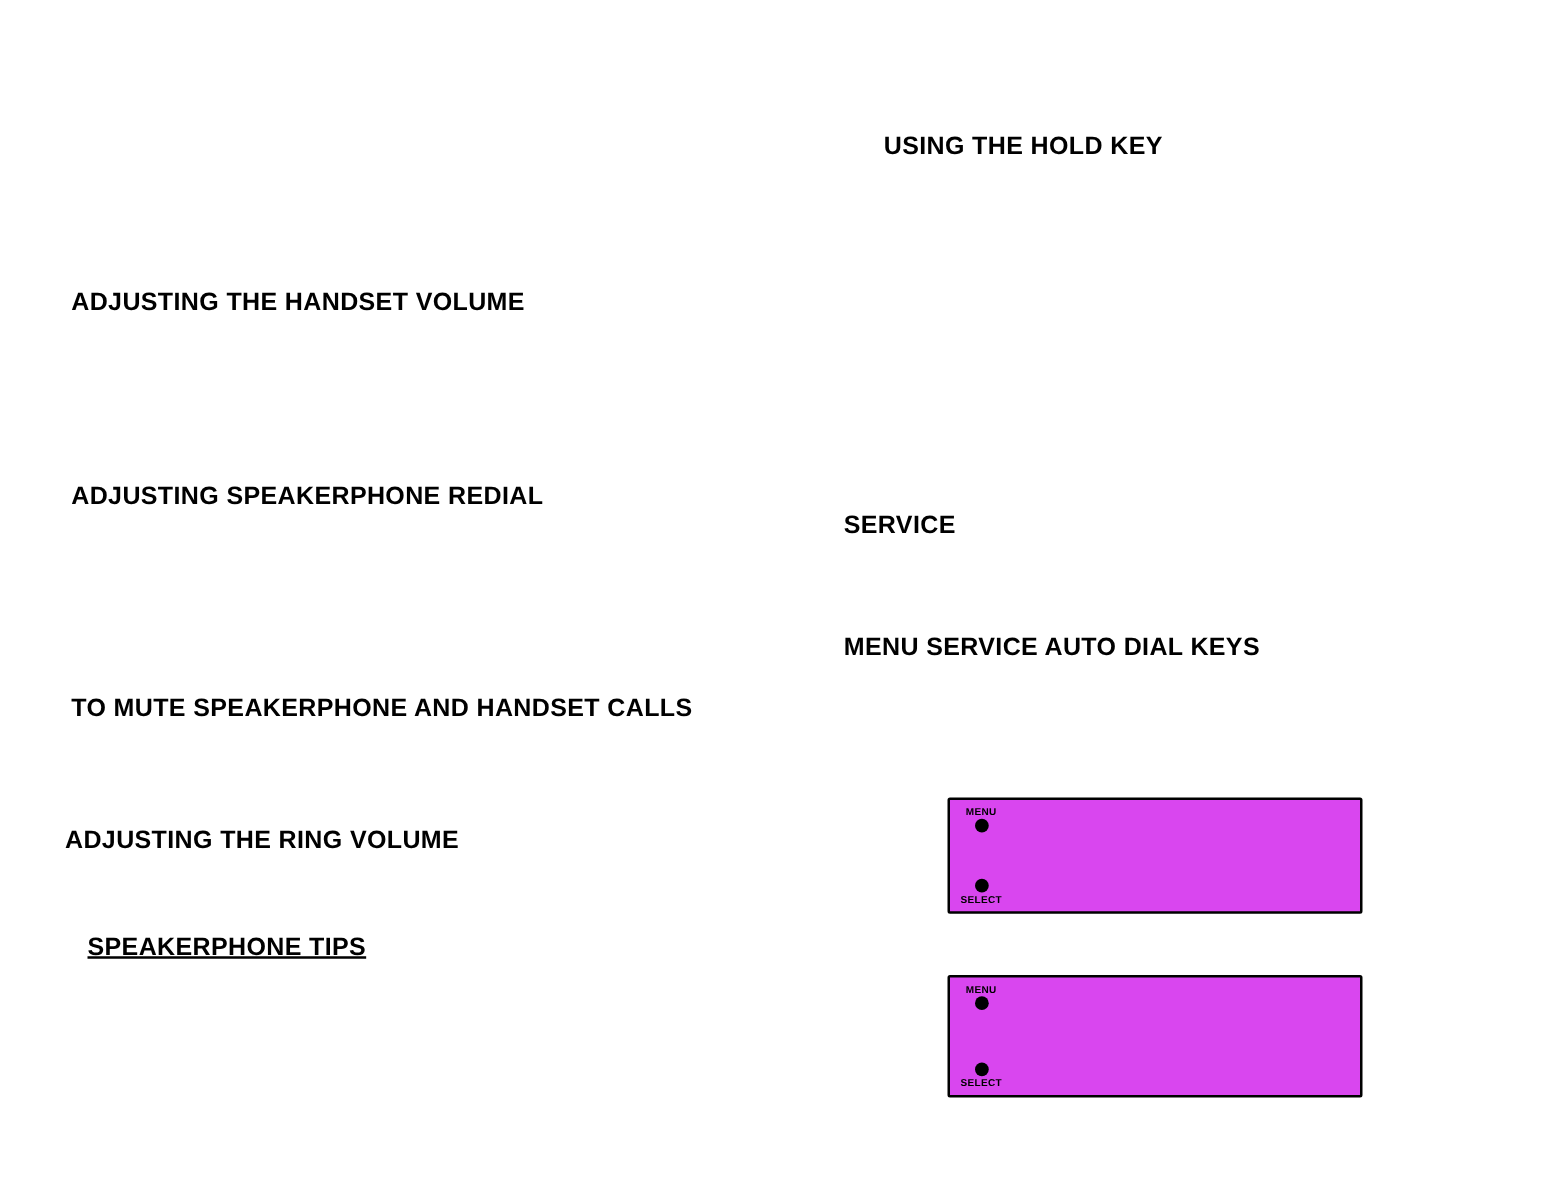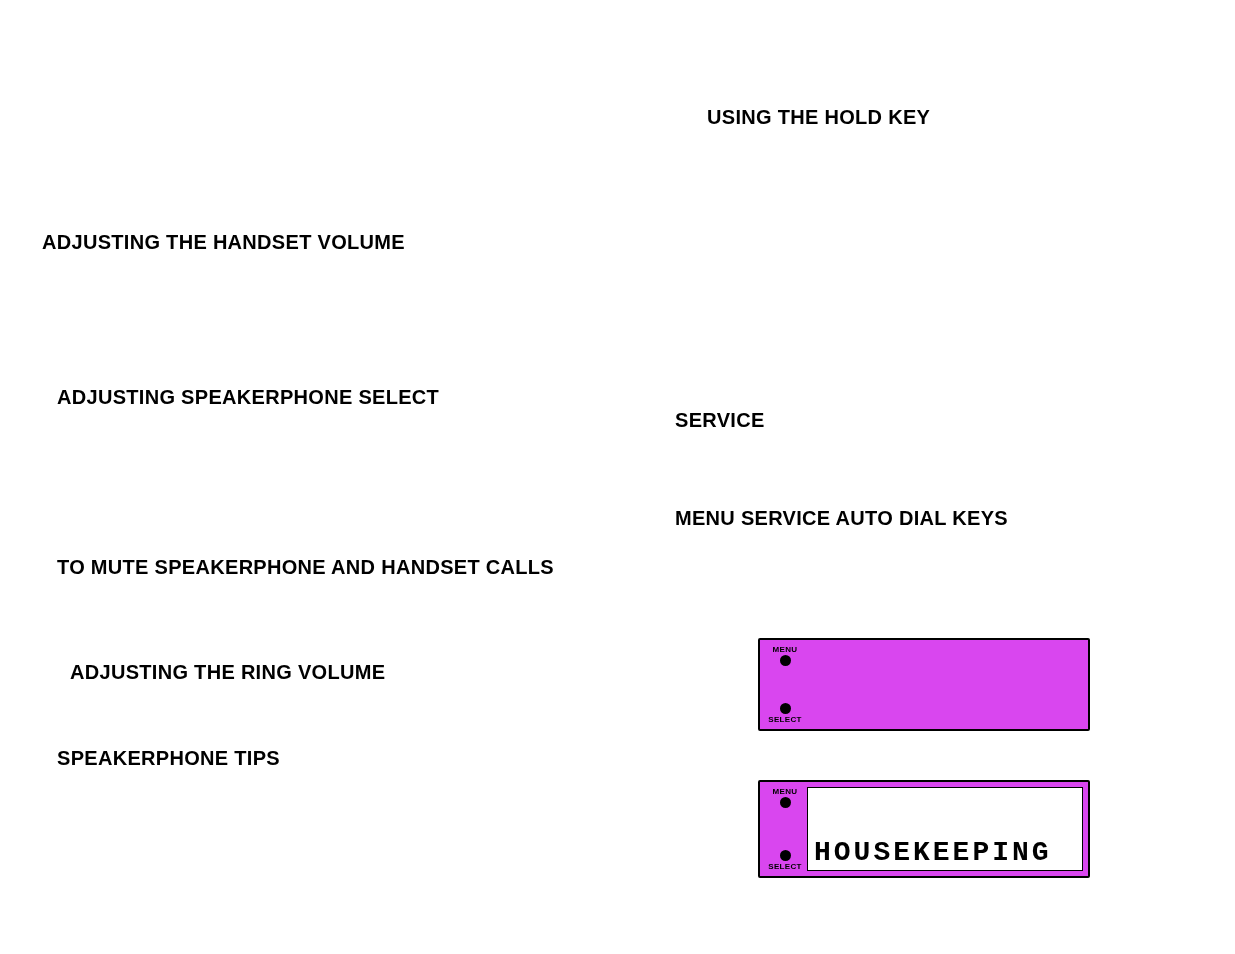--- a/index.html
+++ b/index.html
@@ -87,25 +87,25 @@
       font-family: 'Courier New', monospace;
       font-size: 28px;
       font-weight: bold;
       letter-spacing: 3px;
       color: #000;
     }
   </style>
 </head>
 <body>
 
-<div class="heading" style="left:42px; top:231px;">ADJUSTING THE HANDSET VOLUME</div>
-<div class="heading" style="left:57px; top:386px;">ADJUSTING SPEAKERPHONE SELECT</div>
+<div class="heading" style="left:57px; top:231px;">ADJUSTING THE HANDSET VOLUME</div>
+<div class="heading" style="left:57px; top:386px;">ADJUSTING SPEAKERPHONE REDIAL</div>
 <div class="heading" style="left:57px; top:536px;margin-top:20px;">TO MUTE SPEAKERPHONE AND HANDSET CALLS</div>
-<div class="heading" style="left:70px; top:661px;">ADJUSTING THE RING VOLUME</div>
-<div class="heading" style="left:57px; top:747px;">SPEAKERPHONE TIPS</div>
+<div class="heading" style="left:52px; top:661px;">ADJUSTING THE RING VOLUME</div>
+<div class="heading" style="left:70px; top:747px;text-decoration:underline;">SPEAKERPHONE TIPS</div>
 
 <div class="heading" style="left:707px; top:106px;">USING THE HOLD KEY</div>
 <div class="heading" style="left:675px; top:409px;">SERVICE</div>
 <div class="heading" style="left:675px; top:507px;">MENU SERVICE AUTO DIAL KEYS</div>
 
 <div class="lcd-panel" style="left:758px; top:638px; width:332px; height:93px;">
   <div class="lcd-labels">
     <div class="lcd-label-group">
       <div class="lcd-label-text">MENU</div>
       <div class="lcd-dot lcd-dot-top"></div>
@@ -121,16 +121,13 @@
   <div class="lcd-labels">
     <div class="lcd-label-group">
       <div class="lcd-label-text">MENU</div>
       <div class="lcd-dot lcd-dot-top"></div>
     </div>
     <div class="lcd-label-group">
       <div class="lcd-dot lcd-dot-bottom"></div>
       <div class="lcd-label-text">SELECT</div>
     </div>
   </div>
-  <div class="lcd-screen">
-    <div class="lcd-text-bottom">HOUSEKEEPING</div>
-  </div>
 </div>
 
 </body></html>

